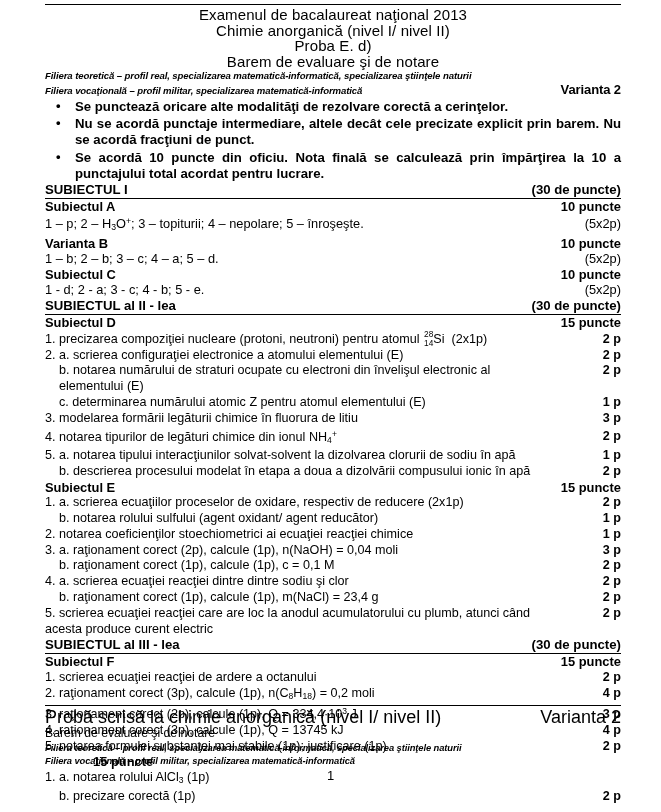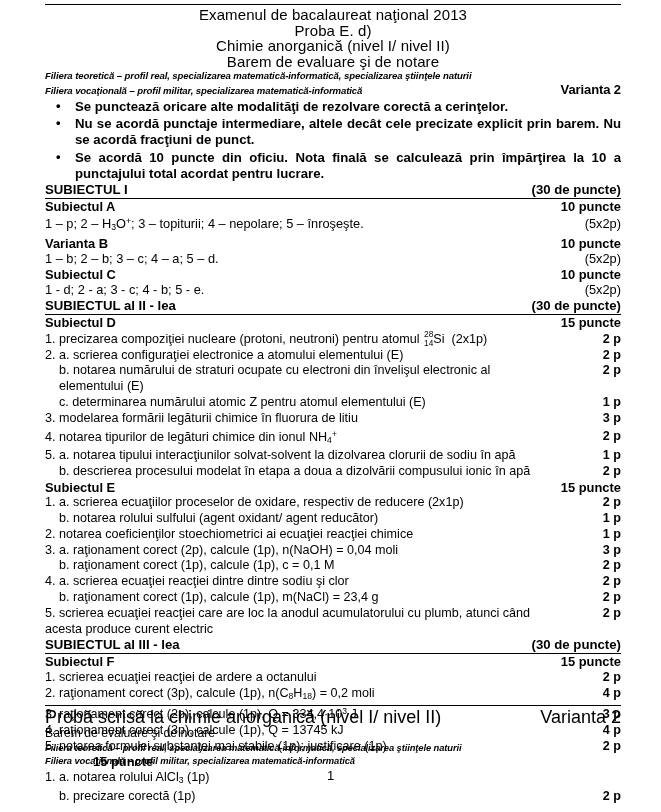--- a/index.html
+++ b/index.html
@@ -182,22 +182,22 @@
 <body>
 
 <div class="page">
 
   <div class="top-rule"></div>
 
   <div class="content">
 
     <div>
       <div class="hdr-line hdr-1">Examenul de bacalaureat naţional 2013</div>
+      <div class="hdr-line">Chimie anorganică (nivel I/ nivel II)</div>
       <div class="hdr-line">Proba E. d)</div>
-      <div class="hdr-line">Chimie anorganică (nivel I/ nivel II)</div>
       <div class="hdr-line">Barem de evaluare şi de notare</div>
     </div>
 
     <div class="filiera">Filiera teoretică – profil real, specializarea matematică-informatică, specializarea ştiinţele naturii</div>
     <div class="filiera filiera-row">
       <span>Filiera vocaţională – profil militar, specializarea matematică-informatică</span>
       <span class="varianta-top">Varianta 2</span>
     </div>
 
     <ul class="rules">

